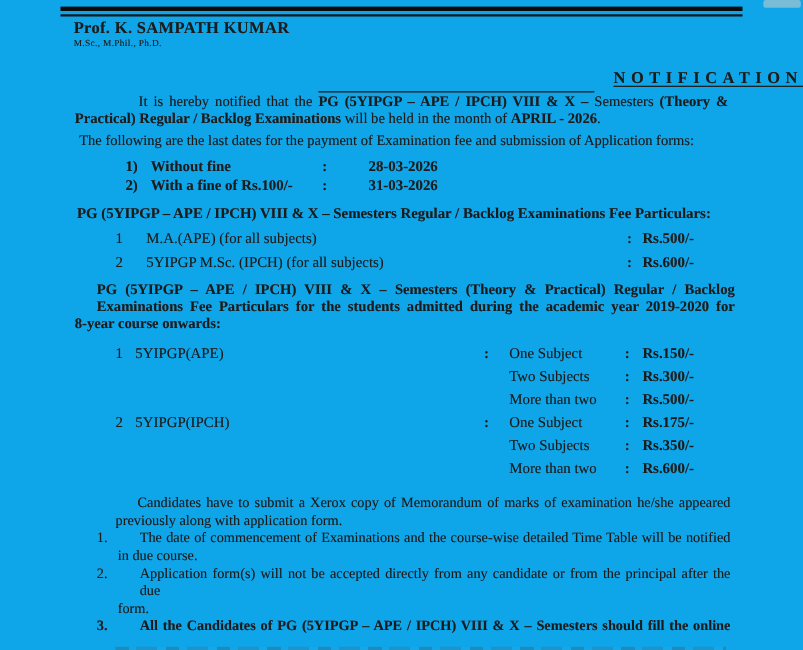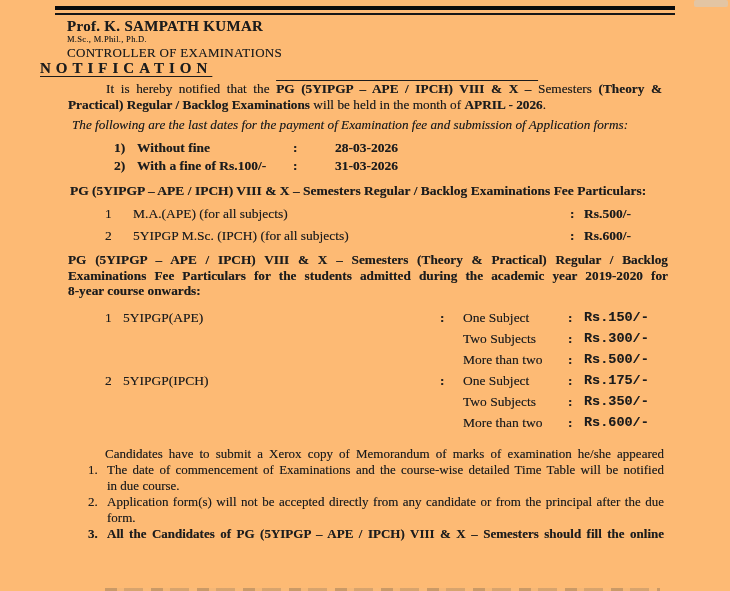--- a/index.html
+++ b/index.html
@@ -1,51 +1,51 @@
 <!DOCTYPE html>
 <html><head>
 <meta charset="utf-8">
 <style>
   html,body{margin:0;padding:0;background:#fbfbf7;}
   .page{
     position:relative;width:730px;height:591px;overflow:hidden;
-    background:#fdba74;color:#1c1c1c;
+    background:#0ea5e9;color:#1c1c1c;
     font-family:"Liberation Serif","DejaVu Serif",serif;
     text-shadow:0 0 .5px rgba(50,50,50,.55);
   }
   .toprule{position:absolute;left:55px;top:6px;width:620px;height:3px;
     border-top:4px solid #0b0b0b;border-bottom:2px solid #161616;}
   .corner-smudge{position:absolute;right:2px;top:0;width:34px;height:7px;
     background:#cfcfca;opacity:.55;border-radius:2px;filter:blur(.6px);}
   .hdr{margin:18px 0 0 67px;}
   .name{font-size:15px;font-weight:bold;letter-spacing:.3px;line-height:16px;}
   .quals{font-size:8.5px;line-height:9px;margin-top:1px;letter-spacing:.3px;}
   .desig{font-size:13px;line-height:14px;margin-top:2px;letter-spacing:.3px;}
   .lrrow{display:flex;justify-content:space-between;margin:10px 72px 0 67px;
     font-size:13.5px;line-height:17px;}
-  .title{text-align:left;font-size:15px;font-weight:bold;
+  .title{text-align:right;margin-top:19px;font-size:15px;font-weight:bold;
     letter-spacing:5px;text-decoration:underline;text-underline-offset:3px;padding-left:40px;}
   .intro{margin:4px 68px 0 68px;font-size:13.3px;line-height:15.5px;}
-  .jline{text-align:justify;text-align-last:justify;}
+  .jline{text-align:justify;text-align-last:justify;margin-left:20px;}
   .ind{text-indent:38px;}
   .b{font-weight:bold;text-align:right;}
   .ov{text-decoration:overline;text-decoration-thickness:1px;}
-  .ldintro{margin:5px 58px 0 72px;font-size:13.2px;line-height:15px;font-style:italic;}
+  .ldintro{margin:5px 58px 0 72px;font-size:13.2px;line-height:15px;}
   .dates{margin-top:7px;}
   .dates-row{display:grid;grid-template-columns:23px 156px 42px auto;
     margin-left:114px;font-weight:bold;font-size:13.5px;line-height:18px;}
   .fee1-heading{margin:8px 58px 0 70px;font-weight:bold;font-size:13.5px;line-height:16px;}
   .fee1-row{display:grid;grid-template-columns:28px 437px 14px auto;
     margin-left:105px;margin-top:7px;font-size:13.5px;line-height:15px;}
   .fee1-row .amt{font-weight:bold;}
   .fee2-para{margin:9px 62px 0 68px;font-weight:bold;font-size:13.3px;line-height:15.5px;}
   .feetable{margin-top:8px;}
   .fee2-row{display:grid;grid-template-columns:18px 317px 23px 105px 16px auto;
     margin-left:105px;font-size:13.5px;line-height:21px;}
-  .fee2-row .amt{font-weight:bold;font-family:Liberation Mono, monospace;}
+  .fee2-row .amt{font-weight:bold;}
   .colon{font-weight:bold;}
   .notes{margin:13px 66px 0 88px;font-size:13px;line-height:16px;}
   .pre{margin-left:17px;}
   .note-row{display:flex;}
   .note-num{width:19px;flex:none;}
   .note-text{flex:1;}
   .nb{font-weight:bold;}
   .cutoff{position:absolute;left:105px;right:70px;bottom:0;height:3px;opacity:.5;
     filter:blur(.6px);
     background:repeating-linear-gradient(90deg,
@@ -56,21 +56,20 @@
 <body>
 
 <div class="page">
 
   <div class="toprule"></div>
   <div class="corner-smudge"></div>
 
   <div class="hdr">
     <div class="name">Prof. K. SAMPATH KUMAR</div>
     <div class="quals">M.Sc., M.Phil., Ph.D.</div>
-    <div class="desig">CONTROLLER OF EXAMINATIONS</div>
   </div>
 
 
   <div class="title">NOTIFICATION</div>
 
   <div class="intro">
     <div class="jline ind">
       <span>It is hereby notified that the </span><span class="b ov">PG (5YIPGP – APE / IPCH) VIII &amp; X – </span><span>Semesters </span><span class="b">(Theory &amp;</span>
     </div>
     <div>
@@ -165,20 +164,21 @@
       <span></span>
       <span>More than two</span>
       <span class="colon">:</span>
       <span class="amt">Rs.600/-</span>
     </div>
   </div>
 
   <div class="notes">
     <div class="pre">
       <div class="jline">Candidates have to submit a Xerox copy of Memorandum of marks of examination he/she appeared</div>
+      <div>previously along with application form.</div>
     </div>
     <div class="note-row">
       <span class="note-num">1.</span>
       <span class="note-text">
         <span class="jline" style="display:block">The date of commencement of Examinations and the course-wise detailed Time Table will be notified</span>
         <span style="display:block">in due course.</span>
       </span>
     </div>
     <div class="note-row">
       <span class="note-num">2.</span>

